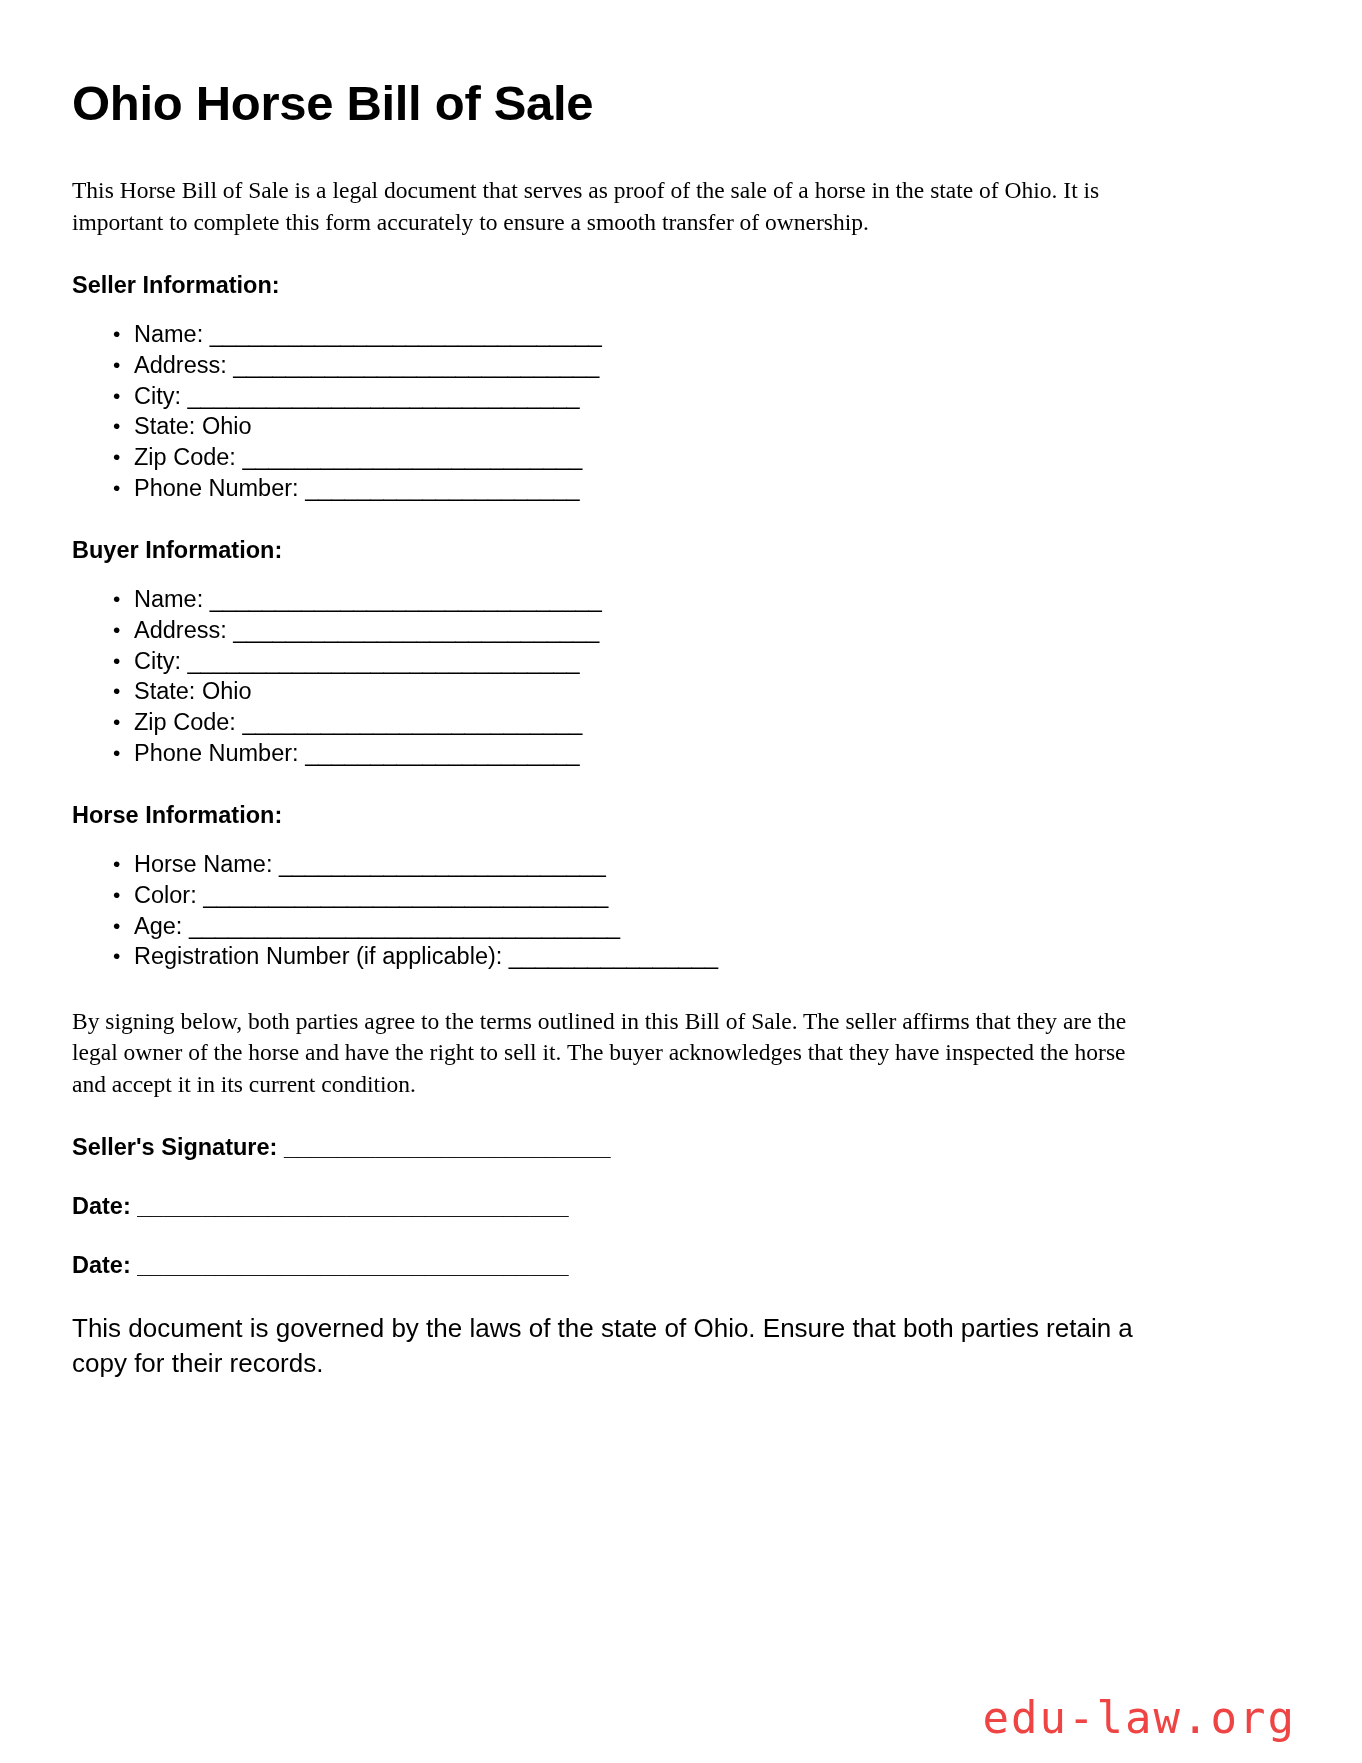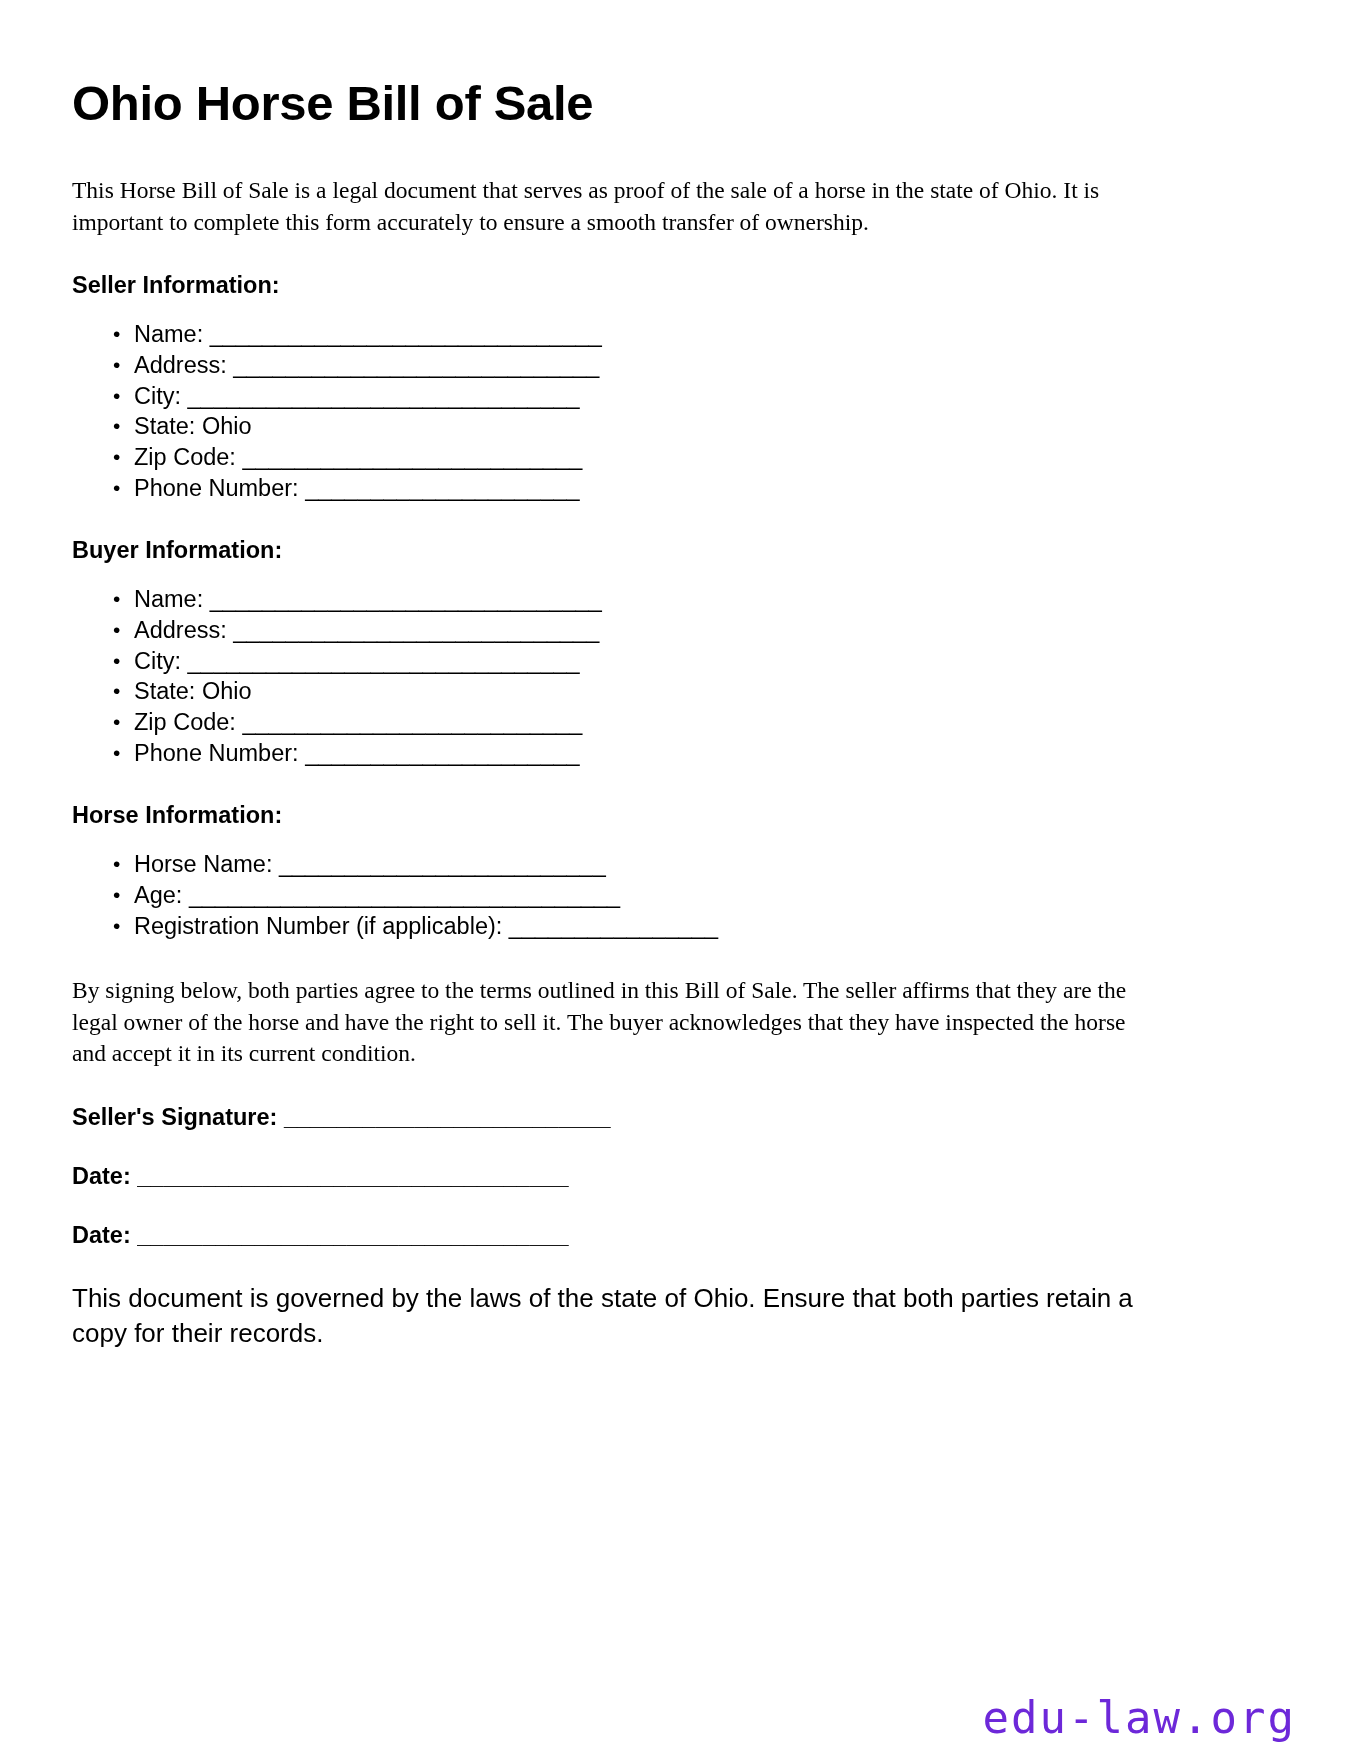--- a/index.html
+++ b/index.html
@@ -78,21 +78,21 @@
     line-height: 1.34;
     margin: 10px 0 0 0;
     max-width: 1100px;
   }
   .watermark {
     position: absolute;
     right: 66px;
     bottom: 20px;
     font-family: "DejaVu Sans Mono", "Liberation Mono", monospace;
     font-size: 44px;
-    color: #6d28d9;
+    color: #ef4444;
     letter-spacing: 2px;
     white-space: nowrap;
   }
 </style>
 </head>
 <body>
 
 <div class="page">
 
   <h1 class="doc-title">Ohio Horse Bill of Sale</h1>
@@ -115,20 +115,21 @@
     <li><span>Address: </span><span class="blank">____________________________</span></li>
     <li><span>City: </span><span class="blank">______________________________</span></li>
     <li><span>State: Ohio</span><span class="blank"></span></li>
     <li><span>Zip Code: </span><span class="blank">__________________________</span></li>
     <li><span>Phone Number: </span><span class="blank">_____________________</span></li>
   </ul>
 
   <h2 class="section-head">Horse Information:</h2>
   <ul class="fields">
     <li><span>Horse Name: </span><span class="blank">_________________________</span></li>
+    <li><span>Color: </span><span class="blank">_______________________________</span></li>
     <li><span>Age: </span><span class="blank">_________________________________</span></li>
     <li><span>Registration Number (if applicable): </span><span class="blank">________________</span></li>
   </ul>
 
 
   <p class="para">By signing below, both parties agree to the terms outlined in this Bill of Sale. The seller affirms that they are the legal owner of the horse and have the right to sell it. The buyer acknowledges that they have inspected the horse and accept it in its current condition.</p>
 
   <div class="sig-block">
     <div class="sig-line"><span>Seller's Signature: </span><span class="blank">_________________________</span></div>
     <div class="sig-line"><span>Date: </span><span class="blank">_________________________________</span></div>

